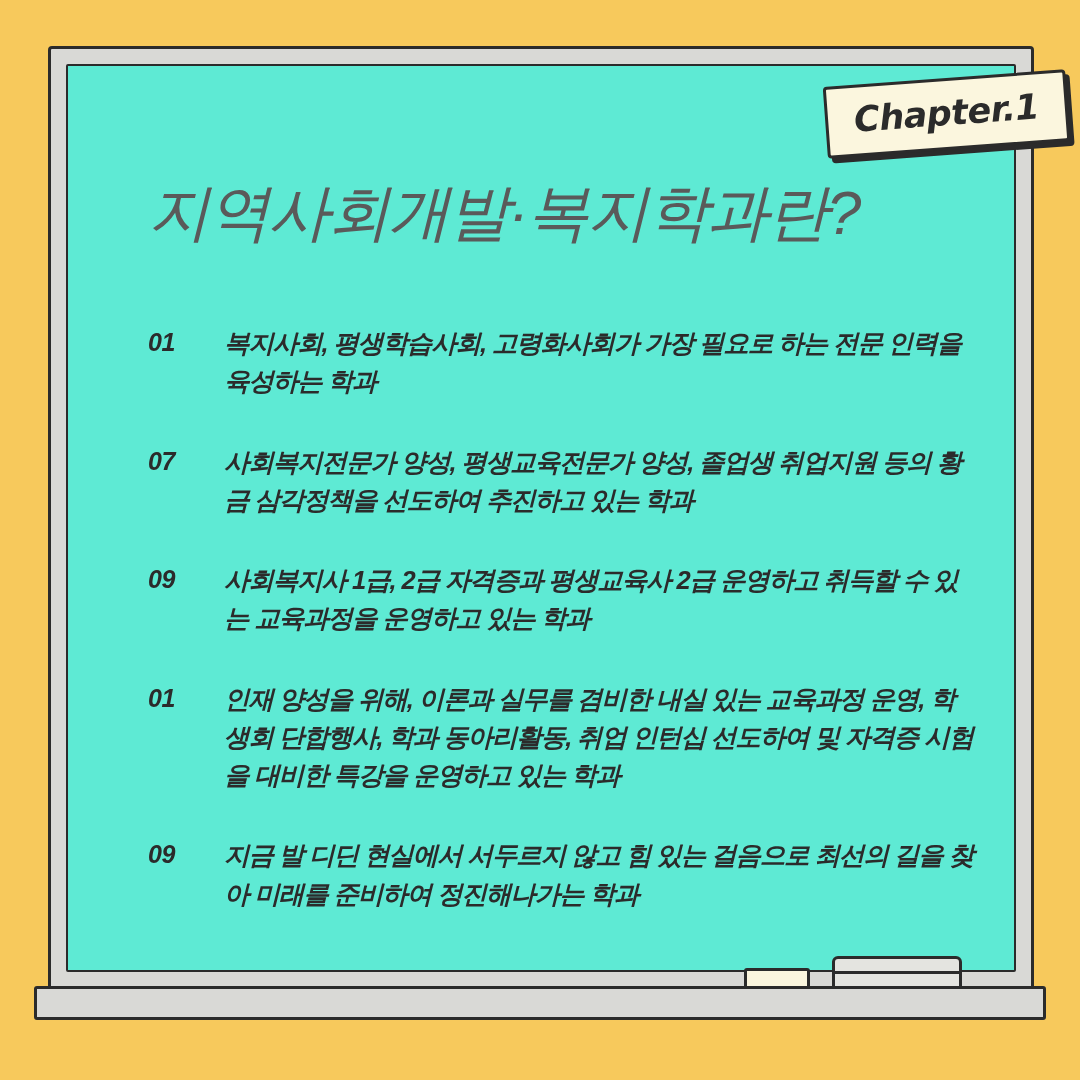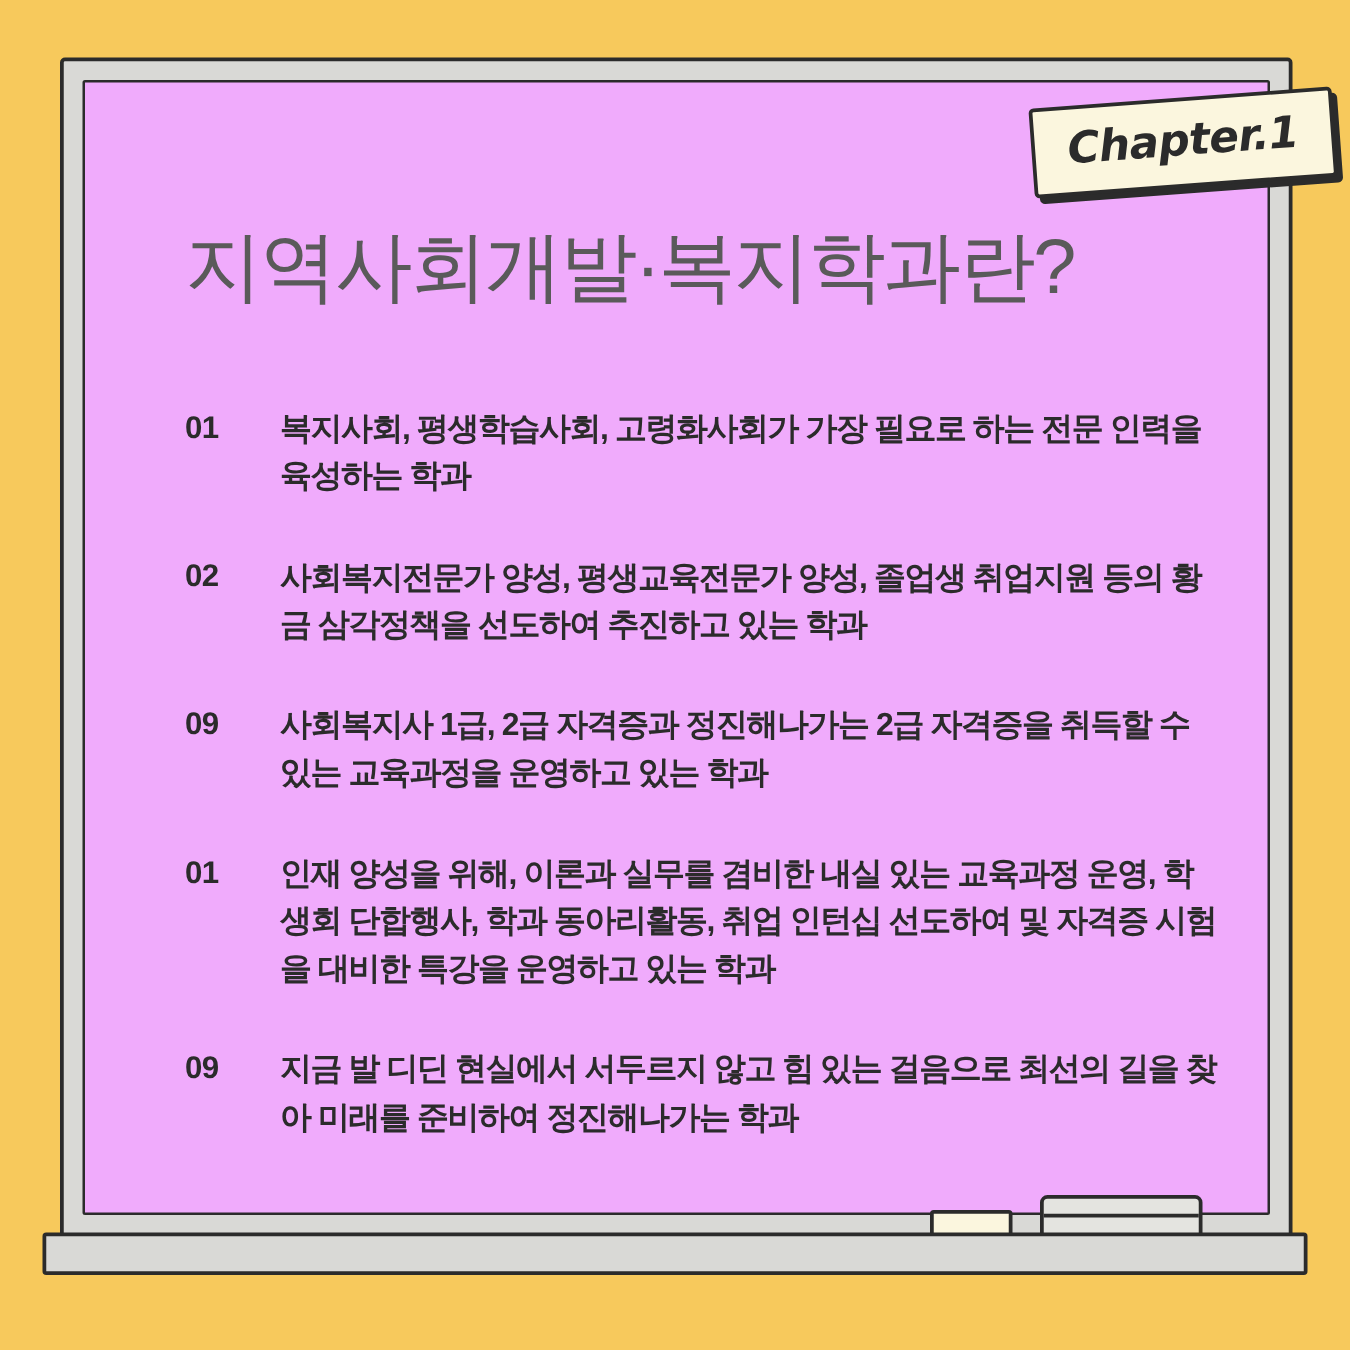--- a/index.html
+++ b/index.html
@@ -29,24 +29,25 @@
     border: 3px solid #2B2B2B;
     border-radius: 4px;
   }
 
   .board-inner {
     position: absolute;
     left: 18px;
     top: 18px;
     right: 18px;
     bottom: 24px;
-    background: #f0abfc;
+    background: #5eead4;
     border: 2.5px solid #2B2B2B;
     border-radius: 2px;
     overflow: hidden;
+    font-style: italic;
   }
 
   
   .tray {
     position: absolute;
     left: 34px;
     top: 986px;
     width: 1012px;
     height: 34px;
     background: #D9D9D6;
@@ -165,27 +166,27 @@
     <h1 class="title">지역사회개발·복지학과란?</h1>
 
     <div class="list">
 
       <div class="item">
         <div class="item-num">01</div>
         <div class="item-text">복지사회, 평생학습사회, 고령화사회가 가장 필요로 하는 전문 인력을 육성하는 학과</div>
       </div>
 
       <div class="item">
-        <div class="item-num">02</div>
+        <div class="item-num">07</div>
         <div class="item-text">사회복지전문가 양성, 평생교육전문가 양성, 졸업생 취업지원 등의 황금 삼각정책을 선도하여 추진하고 있는 학과</div>
       </div>
 
       <div class="item">
         <div class="item-num">09</div>
-        <div class="item-text">사회복지사 1급, 2급 자격증과 정진해나가는 2급 자격증을 취득할 수 있는 교육과정을 운영하고 있는 학과</div>
+        <div class="item-text">사회복지사 1급, 2급 자격증과 평생교육사 2급 운영하고 취득할 수 있는 교육과정을 운영하고 있는 학과</div>
       </div>
 
       <div class="item">
         <div class="item-num">01</div>
         <div class="item-text">인재 양성을 위해, 이론과 실무를 겸비한 내실 있는 교육과정 운영, 학생회 단합행사, 학과 동아리활동, 취업 인턴십 선도하여 및 자격증 시험을 대비한 특강을 운영하고 있는 학과</div>
       </div>
 
       <div class="item">
         <div class="item-num">09</div>
         <div class="item-text">지금 발 디딘 현실에서 서두르지 않고 힘 있는 걸음으로 최선의 길을 찾아 미래를 준비하여 정진해나가는 학과</div>

